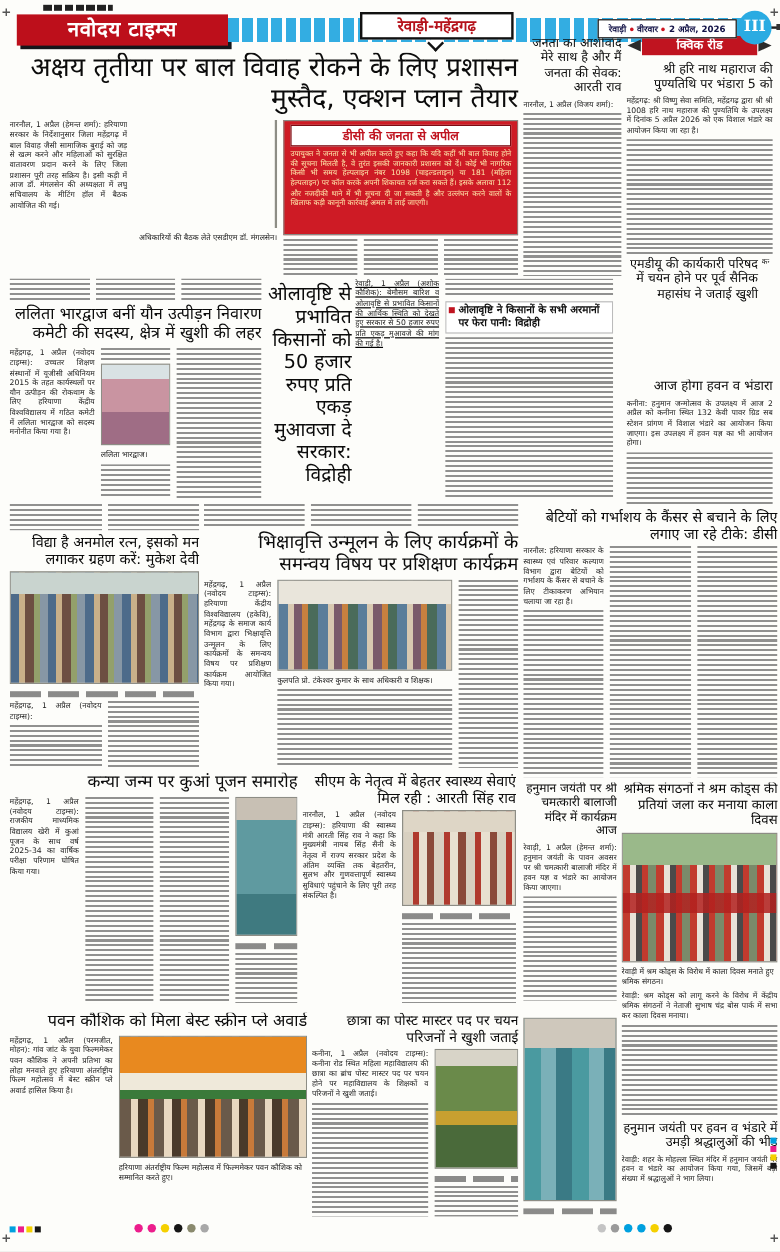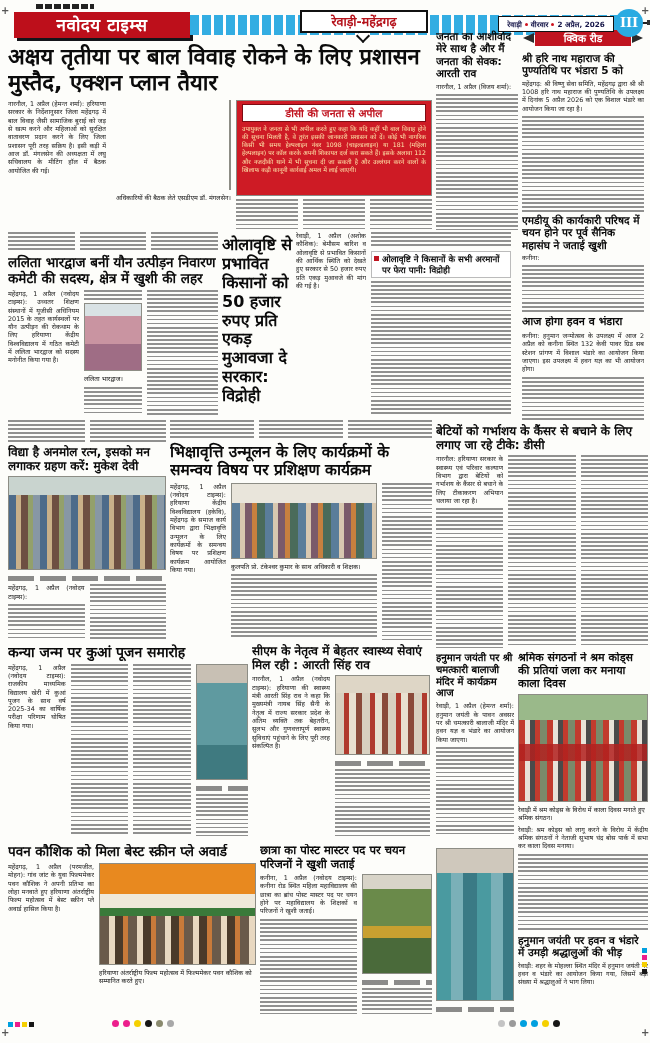--- a/index.html
+++ b/index.html
@@ -1,21 +1,21 @@
 <!DOCTYPE html>
 <html lang="hi"><head>
 <meta charset="utf-8">
 <style>
   * { box-sizing: border-box; margin: 0; padding: 0; }
   html,body { background:#e8e8e4; }
   body { font-family:"DejaVu Sans", sans-serif; }
   #page { position:relative; width:650px; height:1043px; background:#fdfdfa; margin:0 auto; overflow:hidden; }
 
   .art { position:absolute; overflow:hidden; }
-  .hl { font-weight:bold; color:#0b0b0b; text-align:left; line-height:1.18; }
+  .hl { font-weight:normal; color:#0b0b0b; text-align:right; line-height:1.18; }
   .lead { font-size:6.4px; line-height:1.3; text-align:justify; color:#1c1c1c; overflow:hidden; }
   .greek { background:repeating-linear-gradient(180deg, rgba(45,45,45,.52) 0 1.7px, transparent 1.7px 4.1px); }
   .cols { display:flex; gap:5px; }
   .col  { flex:1; display:flex; flex-direction:column; gap:3px; overflow:hidden; }
   .fill { flex:1; }
   .photo { border:1px solid #8d8d85; position:relative; }
   .cap { font-size:6.4px; line-height:1.22; color:#161616; margin-top:2px; }
   .capg { height:5px; margin-top:3px; background:repeating-linear-gradient(90deg, rgba(45,45,45,.55) 0 26px, transparent 26px 32px); }
 
   
@@ -147,21 +147,21 @@
     <div class="greek fill"></div>
   </div>
 
   <div class="art" style="left:522px;top:30px;width:122px;height:182px;display:flex;flex-direction:column;gap:3px;">
     <div id="qr-badge"><span class="wl"></span><span>क्विक रीड</span><span class="wr"></span></div>
     <div class="hl" style="font-size:10.5px;">श्री हरि नाथ महाराज की पुण्यतिथि पर भंडारा 5 को</div>
     <div class="lead">महेंद्रगढ़: श्री विष्णु सेवा समिति, महेंद्रगढ़ द्वारा श्री श्री 1008 हरि नाथ महाराज की पुण्यतिथि के उपलक्ष्य में दिनांक 5 अप्रैल 2026 को एक विशाल भंडारे का आयोजन किया जा रहा है।</div>
     <div class="greek fill"></div>
   </div>
 
-  <div class="art" style="left:522px;top:214px;width:122px;height:100px;display:flex;flex-direction:column;gap:3px;">
+  <div class="art" style="left:522px;top:214px;width:122px;height:100px;display:flex;flex-direction:row;gap:3px;">
     <div class="hl" style="font-size:10.5px;">एमडीयू की कार्यकारी परिषद में चयन होने पर पूर्व सैनिक महासंघ ने जताई खुशी</div>
     <div class="lead">कनीना:</div>
     <div class="greek fill"></div>
   </div>
 
   <div class="art" style="left:522px;top:316px;width:122px;height:106px;display:flex;flex-direction:column;gap:3px;">
     <div class="hl" style="font-size:11px;">आज होगा हवन व भंडारा</div>
     <div class="lead">कनीना: हनुमान जन्मोत्सव के उपलक्ष्य में आज 2 अप्रैल को कनीना स्थित 132 केवी पावर ग्रिड सब स्टेशन प्रांगण में विशाल भंडारे का आयोजन किया जाएगा। इस उपलक्ष्य में हवन यज्ञ का भी आयोजन होगा।</div>
     <div class="greek fill"></div>
   </div>
@@ -207,21 +207,21 @@
       </div>
       <div class="col">
           <div class="greek fill"></div>
         </div>
     </div>
   </div>
 
   <div class="art" style="left:222px;top:232px;width:294px;height:184px;display:flex;gap:3px;">
     <div class="hl" style="font-size:16px;margin-top:4px;">ओलावृष्टि से प्रभावित किसानों को 50 हजार रुपए प्रति एकड़ मुआवजा दे सरकार: विद्रोही</div>
     <div class="cols fill">
-      <div class="col" style="flex:0 0 70px;">
+      <div class="col" style="flex:0 0 70px;text-decoration:underline;">
         <div class="lead fill">रेवाड़ी, 1 अप्रैल (अशोक कौशिक): बेमौसम बारिश व ओलावृष्टि से प्रभावित किसानों की आर्थिक स्थिति को देखते हुए सरकार से 50 हजार रुपए प्रति एकड़ मुआवजे की मांग की गई है।</div>
       </div>
       <div class="col" style="flex:0 0 140px;">
         <div class="greek" style="height:16px;"></div>
         <div id="quote-box"><span class="qsq"></span><span>ओलावृष्टि ने किसानों के सभी अरमानों पर फेरा पानी: विद्रोही</span></div>
         <div class="greek fill"></div>
       </div>
       <div class="col">
           <div class="greek fill"></div>
         </div>

